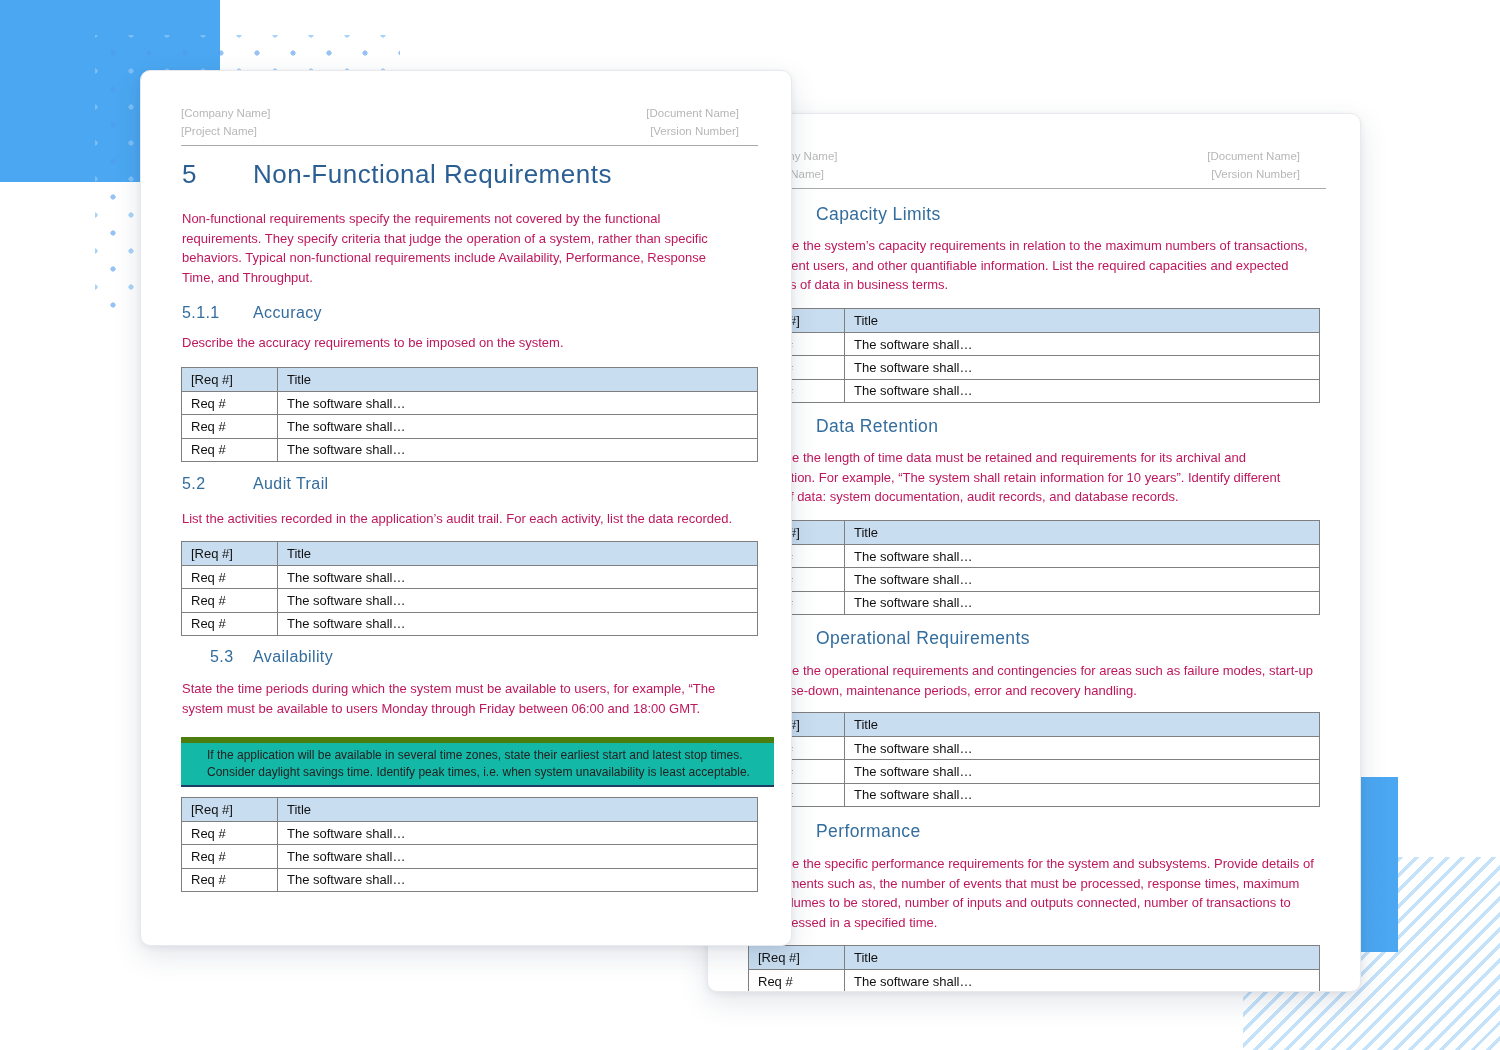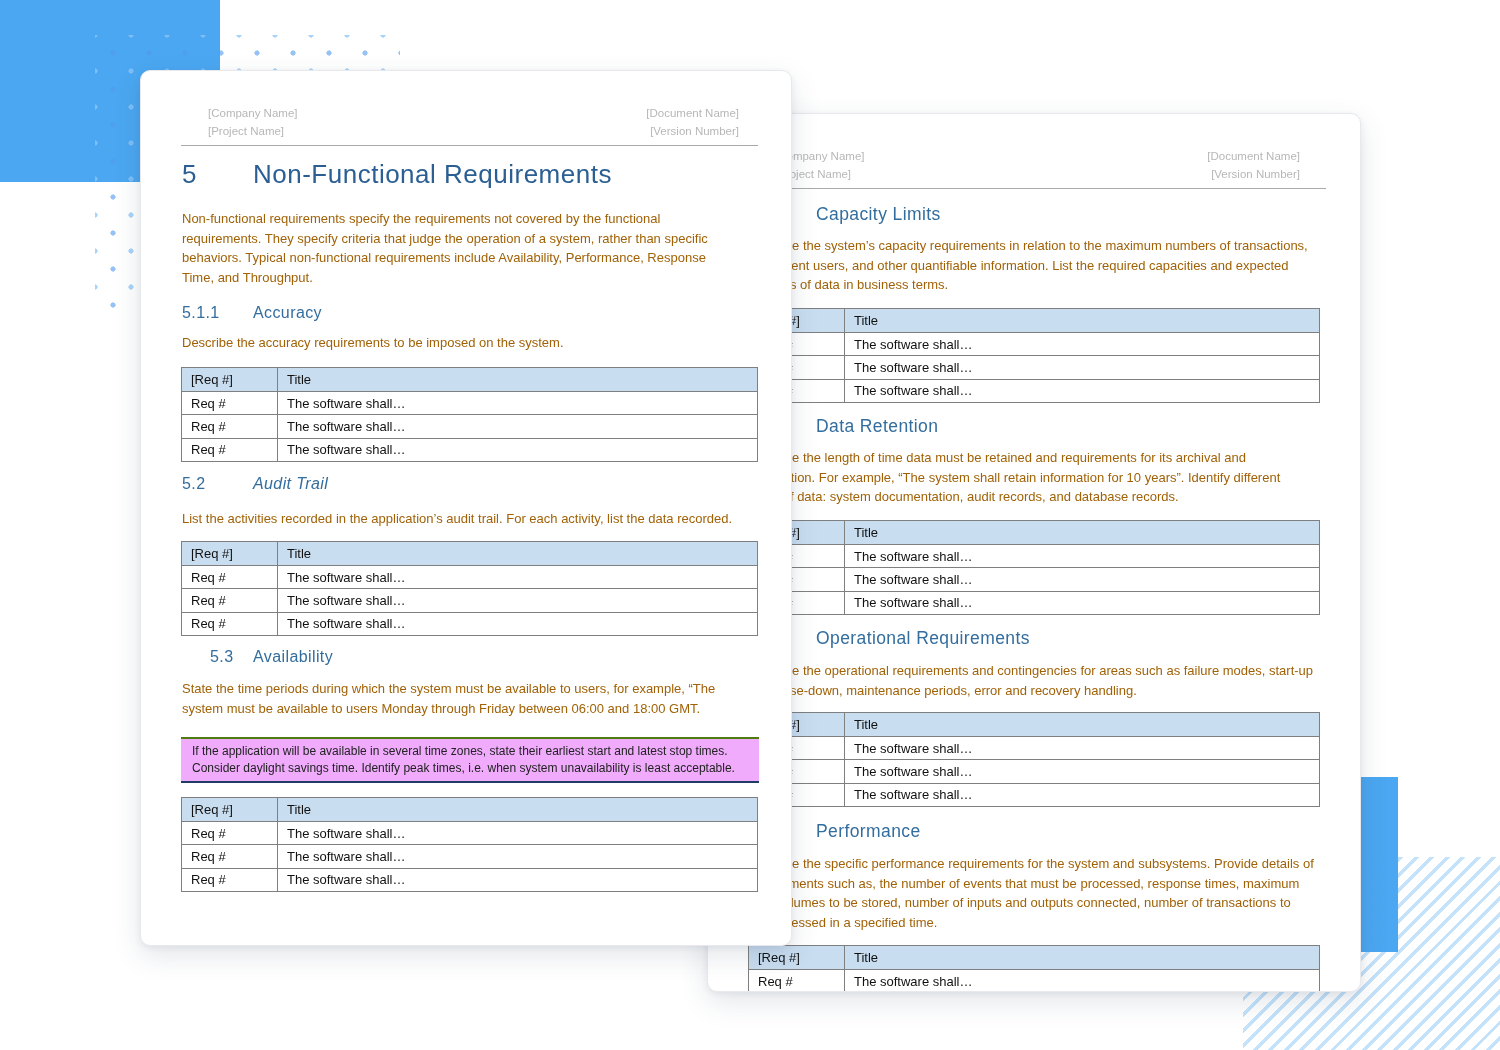--- a/index.html
+++ b/index.html
@@ -28,33 +28,33 @@
   
   .page{
     position:absolute;background:#ffffff;border:1px solid #e7e9ec;border-radius:10px;
     box-shadow:0 10px 28px rgba(40,60,90,0.13), 0 2px 6px rgba(40,60,90,0.07);
     overflow:hidden;
   }
   .page-left {left:140px;top:70px;width:650px;height:874px;z-index:3;}
   .page-right{left:707px;top:113px;width:652px;height:877px;z-index:2;}
   .abs{position:absolute;}
   
-  .ph{font-size:11.5px;color:#b7b7b7;line-height:18px;white-space:nowrap;margin-left:27px;}
+  .ph{font-size:11.5px;color:#b7b7b7;line-height:18px;white-space:nowrap;}
   .ph-right{text-align:right;}
   .rule{height:1px;background:#aaaaaa;}
   
   .h1{font-size:26px;color:#2b5f93;letter-spacing:0.5px;white-space:nowrap;}
   .h2{font-size:16px;color:#336d9e;letter-spacing:0.4px;white-space:nowrap;}
   .h2r{font-size:17.5px;color:#336d9e;letter-spacing:0.4px;white-space:nowrap;}
   
-  .line{font-size:13px;line-height:19.5px;color:#a16207;white-space:nowrap;}
+  .line{font-size:13px;line-height:19.5px;color:#be185d;white-space:nowrap;}
   
   .note{
-    background:#f0abfc;border-top:2px solid #4d7c0f;border-bottom:2px solid #1f3c66;
-    padding:4px 10px 5px 11px;
+    background:#14b8a6;border-top:6px solid #4d7c0f;border-bottom:2px solid #1f3c66;
+    padding:4px 10px 5px 26px;
   }
   .note .nline{font-size:12px;line-height:16.5px;color:#222;white-space:nowrap;}
   
   table.req-table{border-collapse:collapse;table-layout:fixed;background:#fff;
     border:1.5px solid #5f5f5f;}
   table.req-table th, table.req-table td{
     border:1px solid #7f7f7f;font-size:13px;font-weight:400;color:#111;
     padding:0 0 0 9px;text-align:left;white-space:nowrap;overflow:hidden;
   }
   table.req-table th{background:#c9ddf0;height:23px;}
@@ -232,21 +232,21 @@
           <td>The software shall…</td>
         </tr>
         <tr>
           <td>Req #</td>
           <td>The software shall…</td>
         </tr>
       </tbody>
     </table>
 
   <div class="abs h2" style="left:41px;top:404px;">5.2</div>
-  <div class="abs h2" style="left:112px;top:404px;font-style:italic;">Audit Trail</div>
+  <div class="abs h2" style="left:112px;top:404px;">Audit Trail</div>
   <div class="abs line" style="left:41px;top:438px;">List the activities recorded in the application’s audit trail. For each activity, list the data recorded.</div>
   <table class="req-table w-left abs" style="left:40px;top:470px;">
       <thead>
         <tr>
           <th>[Req #]</th>
           <th>Title</th>
         </tr>
       </thead>
       <tbody>
         <tr>

